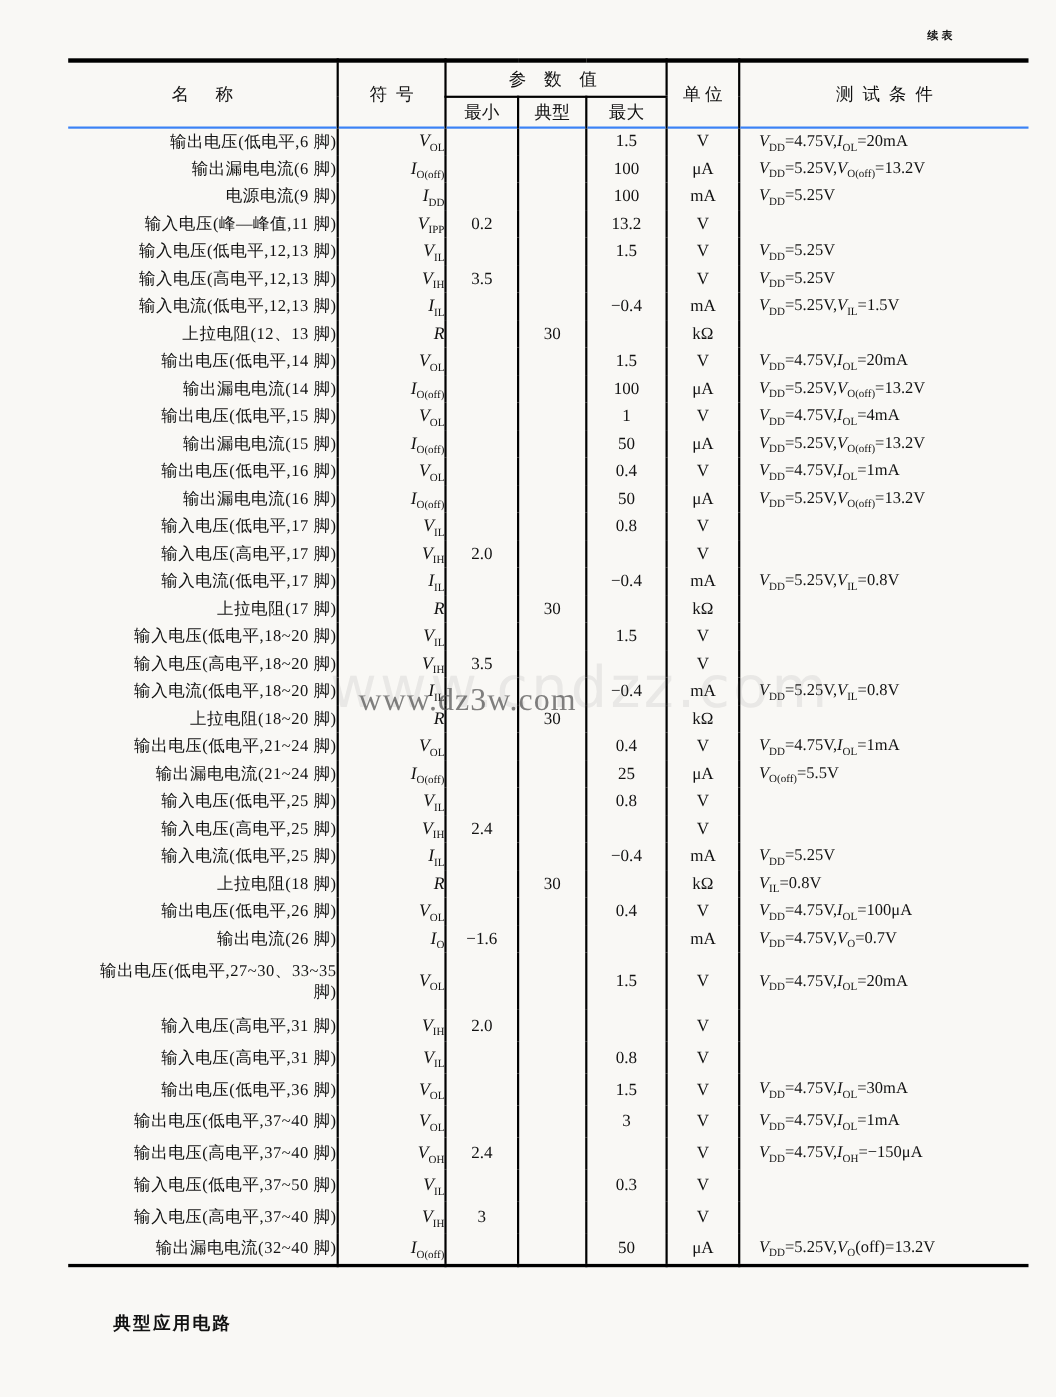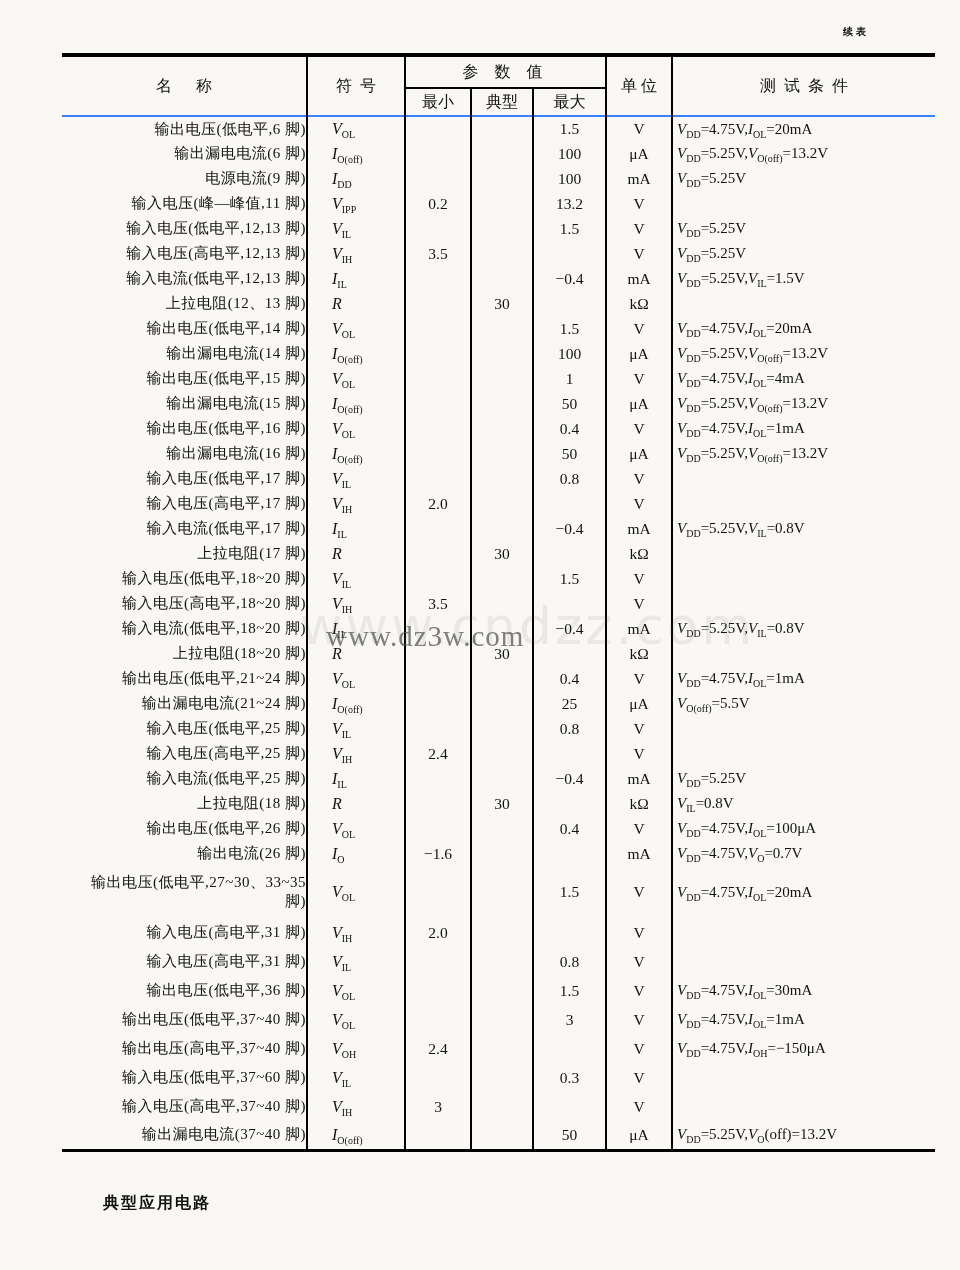--- a/index.html
+++ b/index.html
@@ -23,23 +23,23 @@
   thead{border-bottom:2px solid #3b82f6;}
   th{font-weight:500;font-size:16px;text-align:center;white-space:pre;padding:0;}
   tr.h1{height:33px;} tr.h2{height:28px;}
   th.bl, td.bl{border-left:2px solid #000;}
   th.pg{border-bottom:2px solid #000;letter-spacing:6px;}
   tbody tr{height:25px;}
   tbody tr.tall{height:52px;}
   tbody tr.loose{height:29px;}
   td{padding:0;font-size:15px;vertical-align:middle;}
   td.left{padding-left:6px;text-align:right;letter-spacing:0.5px;}
-  td.sym{padding-left:24px;text-align:left;font-size:16px;}
+  td.sym{padding-left:24px;text-align:right;font-size:16px;}
   td.num{text-align:center;font-size:15.5px;}
-  td.cond{padding-left:4px;text-align:left;font-size:15px;}
+  td.cond{padding-left:17px;text-align:left;font-size:15px;}
   i{font-style:italic;}
   sub{font-size:10px;font-style:normal;letter-spacing:0;line-height:0;}
   .wm1{
     position:absolute;left:326px;top:620px;
     font-size:29px;color:rgba(80,80,80,0.72);
     letter-spacing:1px;z-index:5;
   }
   .wm2{
     position:absolute;left:300px;top:596px;
     font-size:52px;color:rgba(100,100,100,0.10);
@@ -402,39 +402,39 @@
       <tr class="loose">
         <td class="left">输出电压(高电平,37~40 脚)</td>
         <td class="sym bl"><i>V</i><sub>OH</sub></td>
         <td class="num bl">2.4</td>
         <td class="num bl"></td>
         <td class="num bl"></td>
         <td class="num bl">V</td>
         <td class="cond bl"><i>V</i><sub>DD</sub>=4.75V,<i>I</i><sub>OH</sub>=−150μA</td>
       </tr>
       <tr class="loose">
-        <td class="left">输入电压(低电平,37~60 脚)</td>
+        <td class="left">输入电压(低电平,37~50 脚)</td>
         <td class="sym bl"><i>V</i><sub>IL</sub></td>
         <td class="num bl"></td>
         <td class="num bl"></td>
         <td class="num bl">0.3</td>
         <td class="num bl">V</td>
         <td class="cond bl"></td>
       </tr>
       <tr class="loose">
         <td class="left">输入电压(高电平,37~40 脚)</td>
         <td class="sym bl"><i>V</i><sub>IH</sub></td>
         <td class="num bl">3</td>
         <td class="num bl"></td>
         <td class="num bl"></td>
         <td class="num bl">V</td>
         <td class="cond bl"></td>
       </tr>
       <tr class="loose">
-        <td class="left">输出漏电电流(37~40 脚)</td>
+        <td class="left">输出漏电电流(32~40 脚)</td>
         <td class="sym bl"><i>I</i><sub>O(off)</sub></td>
         <td class="num bl"></td>
         <td class="num bl"></td>
         <td class="num bl">50</td>
         <td class="num bl">μA</td>
         <td class="cond bl"><i>V</i><sub>DD</sub>=5.25V,<i>V</i><sub>O</sub>(off)=13.2V</td>
       </tr>
     </tbody>
 </table>
 

